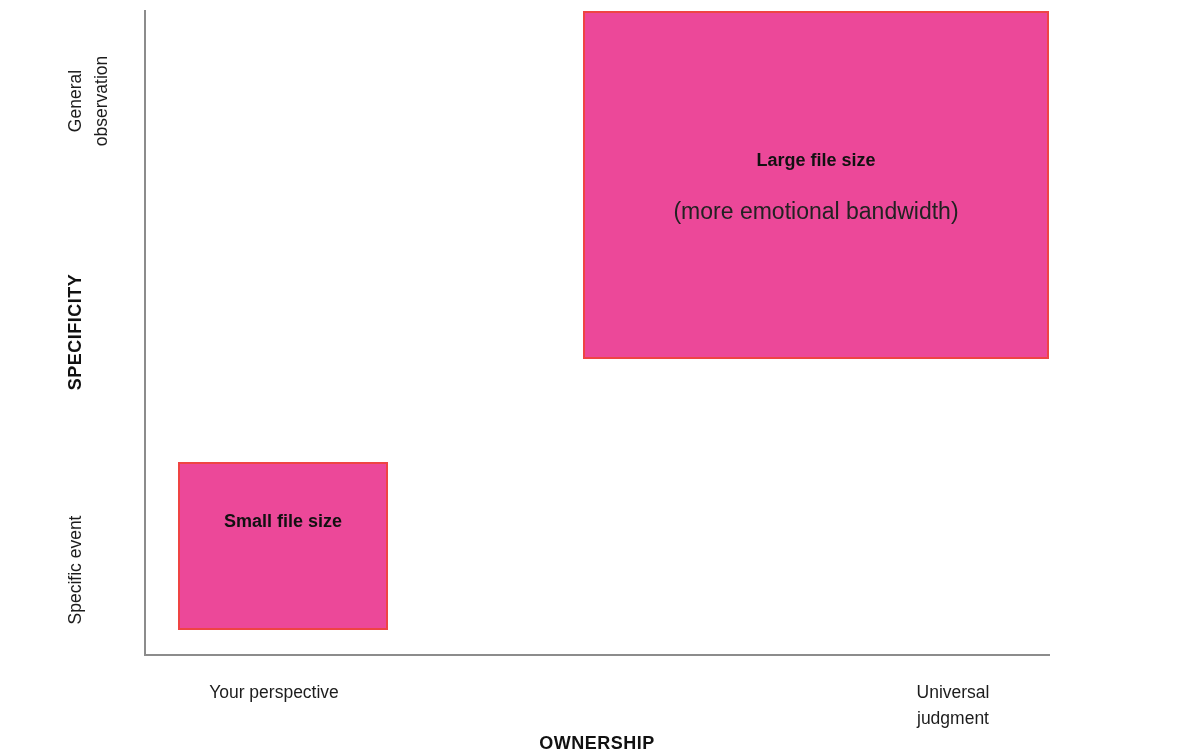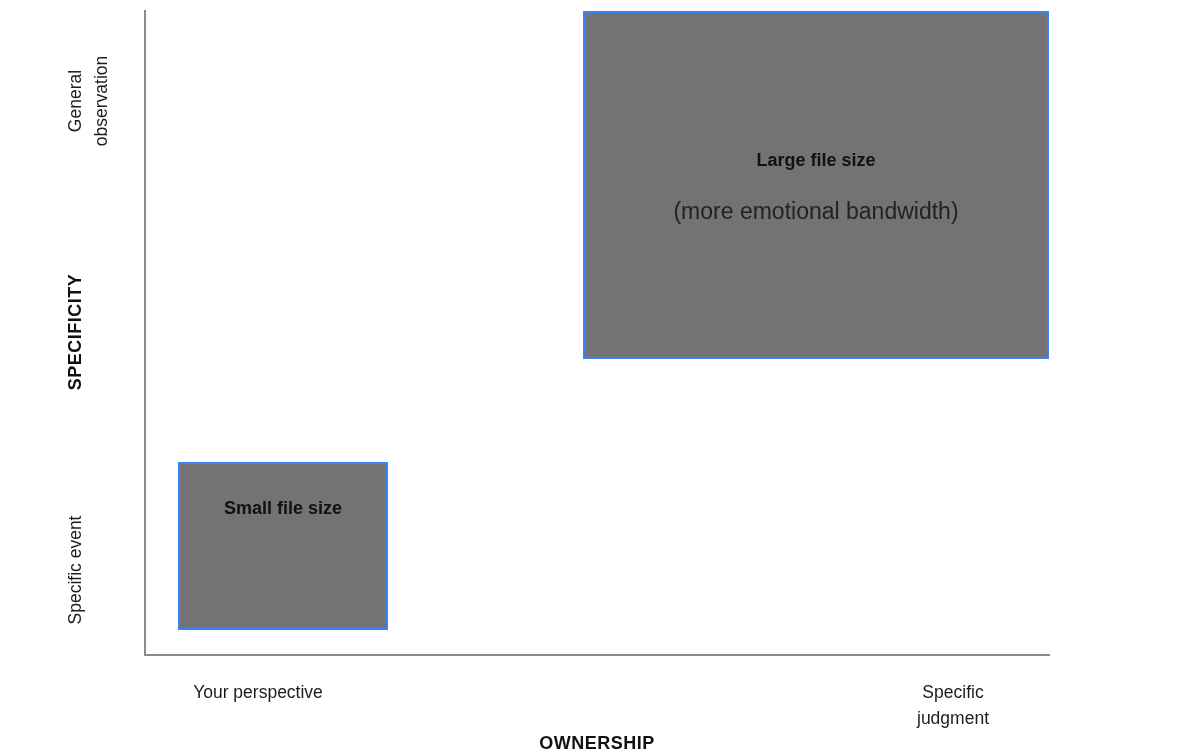--- a/index.html
+++ b/index.html
@@ -49,37 +49,37 @@
   .label.axis-title {
     font-weight: bold;
     font-size: 18px;
     letter-spacing: 0.5px;
     color: #111111;
   }
   
   .qbox {
     position: absolute;
     box-sizing: border-box;
-    background: #737373;
-    border: 2px solid #3b82f6;
+    background: #ec4899;
+    border: 2px solid #ef4444;
     text-align: center;
   }
   .qbox.large {
     left: 583px;
     top: 11px;
     width: 466px;
     height: 348px;
     padding-top: 134px;
   }
   .qbox.small {
     left: 178px;
     top: 462px;
     width: 210px;
     height: 168px;
-    padding-top: 31px;
+    padding-top: 44px;
   }
   .qbox .box-title {
     font-weight: bold;
     font-size: 18px;
     line-height: 27px;
     color: #111111;
   }
   .qbox .box-subtitle {
     margin-top: 24px;
     font-size: 23px;
@@ -109,20 +109,20 @@
 
   <div class="qbox large">
     <div class="box-title">Large file size</div>
     <div class="box-subtitle">(more emotional bandwidth)</div>
   </div>
 
   <div class="qbox small">
     <div class="box-title">Small file size</div>
   </div>
 
-  <div class="label" style="left:258px; top:692px;">Your perspective</div>
+  <div class="label" style="left:274px; top:692px;">Your perspective</div>
 
   <div class="label axis-title" style="left:597px; top:703px;margin-top:40px;">OWNERSHIP</div>
 
-  <div class="label" style="left:953px; top:705px;">Specific
+  <div class="label" style="left:953px; top:705px;">Universal
 judgment</div>
 
 </div>
 
 </body></html>

